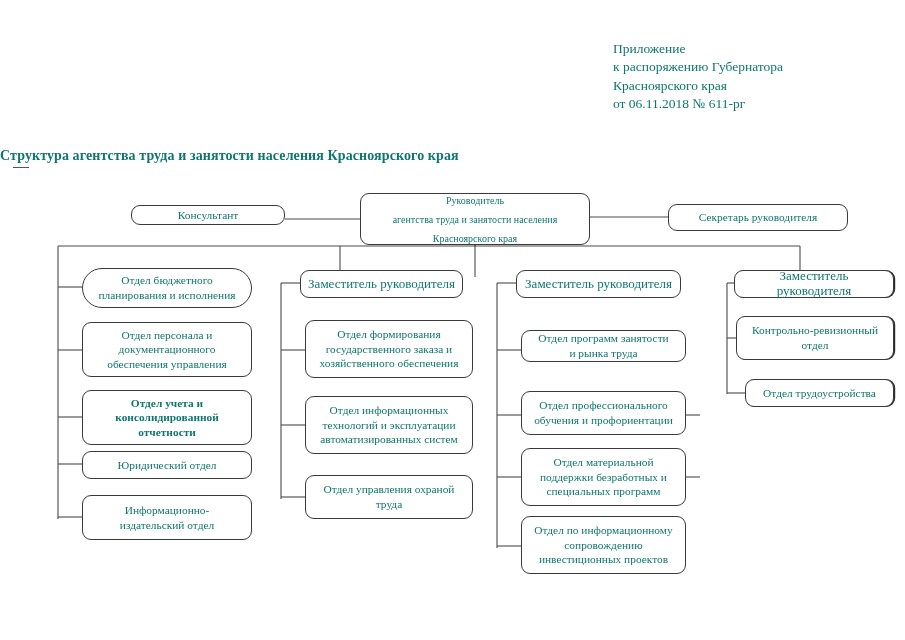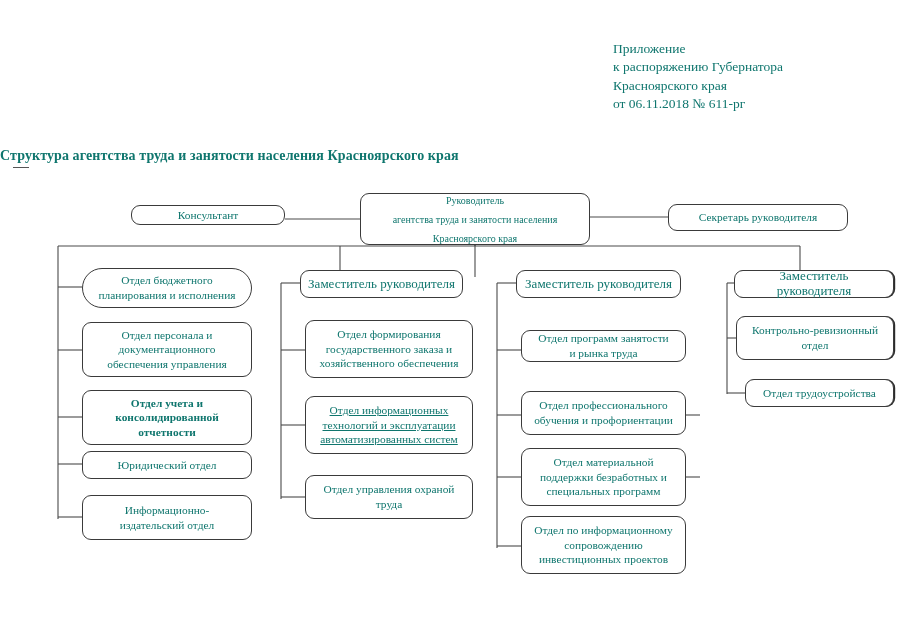--- a/index.html
+++ b/index.html
@@ -192,21 +192,21 @@
   <div class="node" style="left:305px; top:320px; width:168px; height:58px;">
     <span class="label">Отдел формирования
 государственного заказа и
 хозяйственного обеспечения</span>
   </div>
 
   <div class="node" style="left:82px; top:495px; width:170px; height:45px;">
     <span class="label">Информационно-
 издательский отдел</span>
   </div>
-  <div class="node" style="left:305px; top:396px; width:168px; height:58px;text-decoration:underline;">
+  <div class="node" style="left:305px; top:396px; width:168px; height:58px;">
     <span class="label">Отдел информационных
 технологий и эксплуатации
 автоматизированных систем</span>
   </div>
   <div class="node" style="left:305px; top:475px; width:168px; height:44px;">
     <span class="label">Отдел управления охраной
 труда</span>
   </div>
 
   <div class="node" style="left:521px; top:330px; width:165px; height:32px;">

